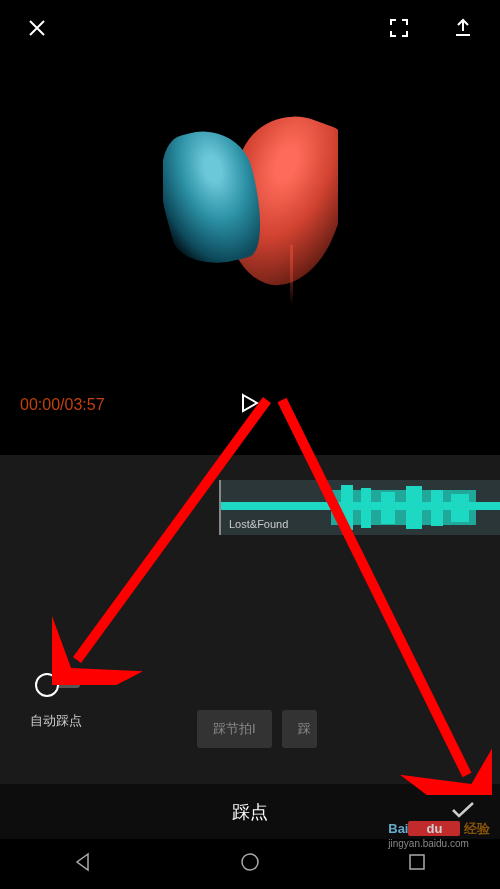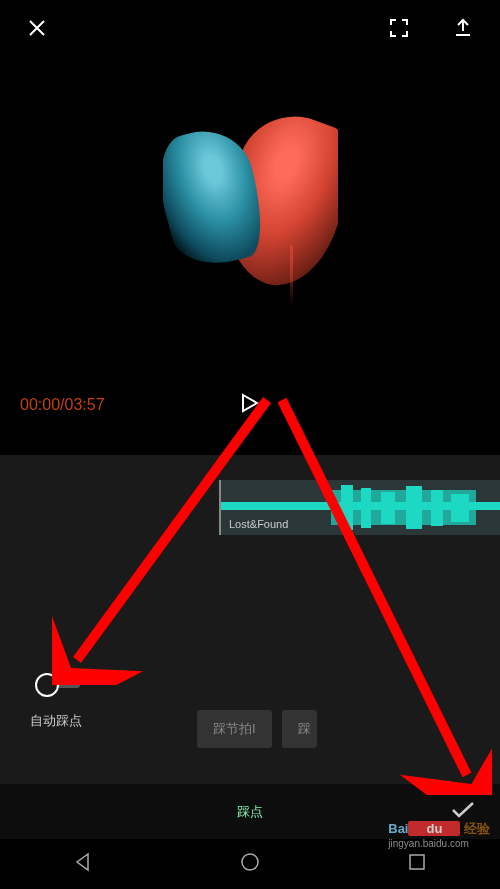--- a/index.html
+++ b/index.html
@@ -204,22 +204,22 @@
       bottom: 0;
       left: 0;
       right: 0;
       height: 55px;
       background: #0d0d0d;
       display: flex;
       align-items: center;
       justify-content: center;
     }
     .panel-title {
-      color: #86efac;
-      font-size: 13px;
+      color: #ffffff;
+      font-size: 18px;
     }
     .confirm-btn {
       position: absolute;
       right: 25px;
       cursor: pointer;
     }
     .nav-bar {
       position: absolute;
       bottom: 0;
       left: 0;

